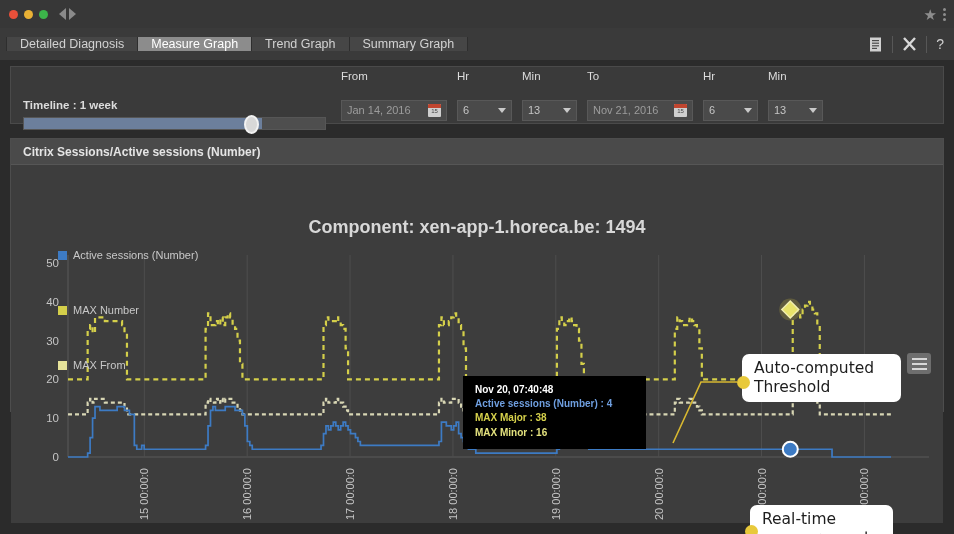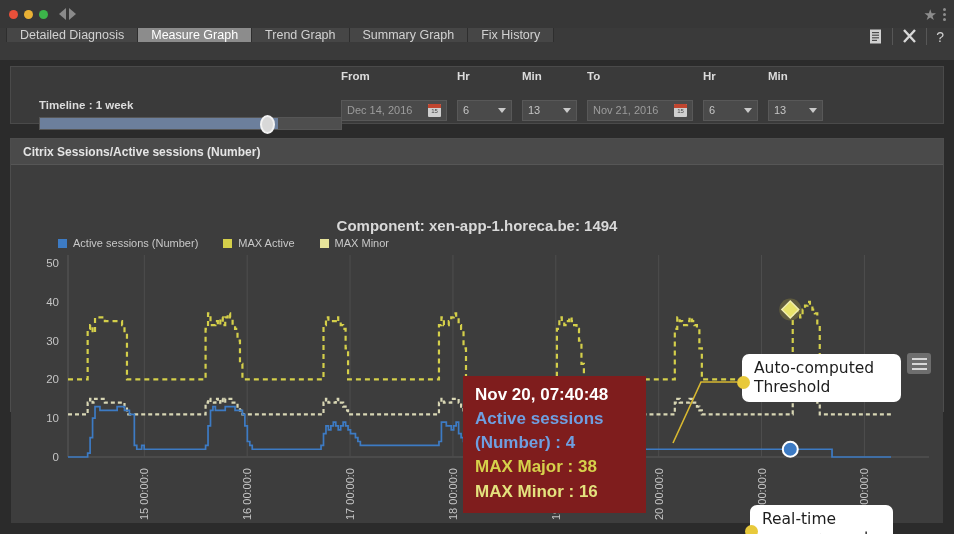--- a/index.html
+++ b/index.html
@@ -27,21 +27,21 @@
   .tri.right { border-left: 7px solid #8a8a8a; }
   #tb-right { margin-left: auto; display: flex; align-items: center; gap: 6px;
               margin-right: 8px; }
   .star { color: #8d8d8d; font-size: 15px; line-height: 1; }
   .kebab { display: flex; flex-direction: column; gap: 2px; }
   .kebab i { width: 3px; height: 3px; border-radius: 50%; background: #8d8d8d; display:block;}
 
   
   #tabbar {
     position: absolute; left: 0; top: 28px; width: 954px; height: 32px;
-    background: #3a3a3a; display: flex; align-items: flex-start;
+    background: #3a3a3a; display: flex; align-items: center;
   }
   .tab {
     display: flex; align-items: center; padding: 0 13px;
     font-size: 12.5px; color: #d2d2d2;
     background: #464646; border-right: 1px solid #2e2e2e;
     cursor: pointer; white-space: nowrap;
   }
   .tab:first-child { border-left: 1px solid #2e2e2e; margin-left: 6px; }
   .tab.active { background: #8c8c8c; color: #fff; font-weight: normal; }
   #tabbar-icons { margin-left: auto; display: flex; align-items: center;
@@ -49,30 +49,30 @@
   .ticon { color: #cfcfcf; font-size: 14px; line-height: 1; cursor: pointer;
            display: flex; align-items: center; }
   .sep { width: 1px; height: 17px; background: #575757; }
 
   
   #timeline-panel {
     position: absolute; left: 10px; top: 66px; width: 934px; height: 58px;
     background: #3a3a3a; border: 1px solid #4a4a4a;
     display: flex; align-items: center;
   }
-  #tl-left { width: 320px; padding-left: 28px; margin-top: 38px; }
+  #tl-left { width: 320px; padding-left: 12px; margin-top: 38px; }
   #tl-label { font-size: 11.5px; color: #dcdcdc; font-weight: bold; margin-bottom: 6px; }
   #tl-slider { position: relative; width: 303px; height: 13px; background: #4e4e4e;
                border: 1px solid #565656; }
   #tl-fill { position: absolute; left: 0; top: 0; height: 100%; width: 79%;
              background: #6c7f9c; }
   #tl-knob { position: absolute; left: 73%; top: -3px; width: 15px; height: 19px;
              border-radius: 50%; background: #d8d8d8; border: 2px solid #f2f2f2; }
   .fgroup { margin-left: 10px; }
-  .flabel { font-size: 11.5px; color: #dcdcdc; font-weight: bold;
+  .flabel { font-size: 11.5px; color: #dcdcdc; font-weight: normal;
             margin-bottom: 18px; display: block; }
   .fbox {
     height: 21px; background: #4a4a4a; border: 1px solid #585858;
     display: flex; align-items: center; font-size: 11px; color: #9c9c9c;
     padding: 0 5px; position: relative;
   }
   .fbox.date { width: 106px; justify-content: space-between; }
   .fbox.sel { width: 55px; justify-content: space-between; color: #c5c5c5; }
   .cal {
     width: 13px; height: 13px; background: #cfcfcf; position: relative;
@@ -90,33 +90,33 @@
     background: #3d3d3d; border: 1px solid #4d4d4d;
   }
   #chart-header {
     height: 26px; background: #4a4a4a; border-bottom: 1px solid #565656;
     display: flex; align-items: center; padding-left: 12px;
     font-size: 12px; color: #e4e4e4; font-weight: bold;
   }
   #chart-body { position: relative; width: 100%; height: 358px; background: #3d3d3d; }
   #component-title {
     position: absolute; left: 0; top: 52px; width: 100%; text-align: center;
-    font-size: 15px; color: #d8d8d8; font-weight: bold;
-  }
-  #legend { position: absolute; left: 47px; top: 72px; display: flex; gap: 25px; }
+    font-size: 18px; color: #d8d8d8; font-weight: bold;
+  }
+  #legend { position: absolute; left: 47px; top: 84px; display: flex; gap: 43px; flex-direction: column; }
   .leg { display: flex; align-items: center; gap: 6px; font-size: 11px; color: #c8c8c8; }
   .swatch { width: 9px; height: 9px; display: block; }
 
   #plot { position: absolute; left: 0; top: 0; width: 934px; height: 358px; }
 
   
   #tooltip {
     position: absolute; left: 452px; top: 211px; width: 183px;
-    background: #7f1d1d; padding: 7px 10px 9px 12px;
-    font-size: 17px; font-weight: bold; line-height: 1.42;
+    background: #000000; padding: 7px 10px 9px 12px;
+    font-size: 10px; font-weight: bold; line-height: 1.42;
   }
   #tt-time { color: #ffffff; }
   #tt-s1 { color: #6f9fe0; }
   #tt-s2 { color: #d6d14b; }
   #tt-s3 { color: #e4e27e; }
 
   
   .callout {
     position: absolute; background: #ffffff; border-radius: 7px;
     padding: 5px 12px; font-size: 15.5px; color: #1d1d1d; line-height: 1.22;
@@ -156,21 +156,20 @@
         <i></i>
       </span>
   </div>
 </div>
 
 <div id="tabbar">
   <div class="tab">Detailed Diagnosis</div>
   <div class="tab active">Measure Graph</div>
   <div class="tab">Trend Graph</div>
   <div class="tab">Summary Graph</div>
-  <div class="tab">Fix History</div>
   <div id="tabbar-icons">
     <span class="ticon">
       <svg width="14" height="15" viewBox="0 0 14 15">
           <rect x="1" y="0.5" width="11" height="14" fill="#d0d0d0"></rect>
           <rect x="3" y="3" width="7" height="1.2" fill="#4a4a4a"></rect>
           <rect x="3" y="5.6" width="7" height="1.2" fill="#4a4a4a"></rect>
           <rect x="3" y="8.2" width="7" height="1.2" fill="#4a4a4a"></rect>
           <rect x="3" y="10.8" width="5" height="1.2" fill="#4a4a4a"></rect>
         </svg>
     </span>
@@ -190,21 +189,21 @@
     <div id="tl-label">Timeline : 1 week</div>
     <div id="tl-slider">
       <div id="tl-fill"></div>
       <div id="tl-knob"></div>
     </div>
   </div>
 
   <div class="fgroup">
     <span class="flabel">From</span>
     <div class="fbox date">
-      <span>Dec 14, 2016</span>
+      <span>Jan 14, 2016</span>
       <span class="cal">15</span>
     </div>
   </div>
 
   <div class="fgroup">
     <span class="flabel">Hr</span>
     <div class="fbox sel">
       <span>6</span>
       <span class="chev"></span>
     </div>
@@ -284,25 +283,25 @@
 
     <div id="component-title">Component: xen-app-1.horeca.be: 1494</div>
 
     <div id="legend">
       <div class="leg">
         <span class="swatch" style="background:#3d7bc4"></span>
         <span>Active sessions (Number)</span>
       </div>
       <div class="leg">
         <span class="swatch" style="background:#d4cf4a"></span>
-        <span>MAX Active</span>
+        <span>MAX Number</span>
       </div>
       <div class="leg">
         <span class="swatch" style="background:#e6e39a"></span>
-        <span>MAX Minor</span>
+        <span>MAX From</span>
       </div>
     </div>
 
     <div id="tooltip">
       <div id="tt-time">Nov 20, 07:40:48</div>
       <div id="tt-s1">Active sessions (Number) : 4</div>
       <div id="tt-s2">MAX Major : 38</div>
       <div id="tt-s3">MAX Minor : 16</div>
     </div>
 

